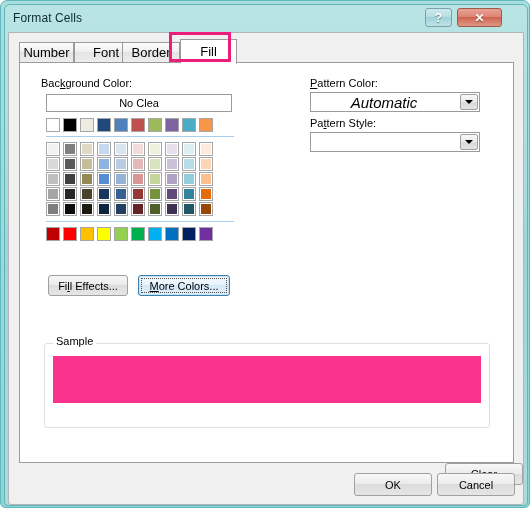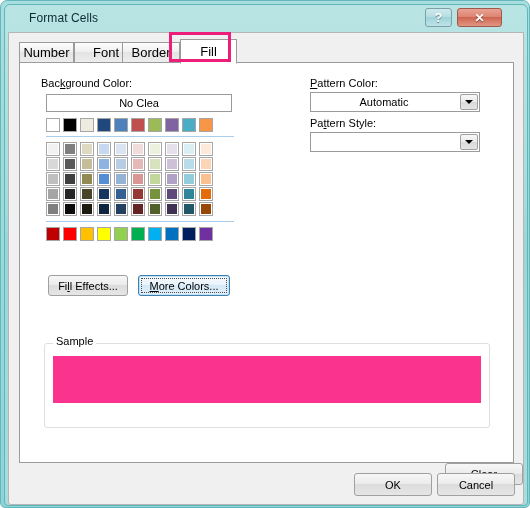--- a/index.html
+++ b/index.html
@@ -45,21 +45,20 @@
     position: absolute;
     left: 4px; top: 4px;
     width: 522px; height: 27px;
   }
   #title-text {
     position: absolute;
     left: 8px; top: 6px;
     font-size: 12px;
     color: #0d2b33;
     letter-spacing: .1px;
-    margin-left: 16px;
   }
   .caption-btn {
     position: absolute;
     top: 3px;
     height: 19px;
     box-sizing: border-box;
     border: 1px solid #7d9fa8;
     border-radius: 3px;
     display: flex;
     align-items: center;
@@ -242,21 +241,22 @@
     border: 1px solid #9b9b9b;
   }
   #pattern-color-combo { left: 290px; top: 29px; width: 170px; }
   #pattern-style-combo { left: 290px; top: 69px; width: 170px; }
   .combo-value {
     position: absolute;
     left: 0; right: 22px; top: 0; bottom: 0;
     display: flex;
     align-items: center;
     justify-content: center;
-    font-size: 11px;
+    font-size: 15px;
+    font-style: italic;
   }
   .combo-arrow {
     position: absolute;
     right: 1px; top: 1px;
     width: 18px; height: 16px;
     box-sizing: border-box;
     background: linear-gradient(to bottom, #f7f7f7 0%, #ebebeb 48%, #d9d9d9 50%, #e4e4e4 100%);
     border: 1px solid #a0a0a0;
     border-radius: 2px;
     display: flex;

